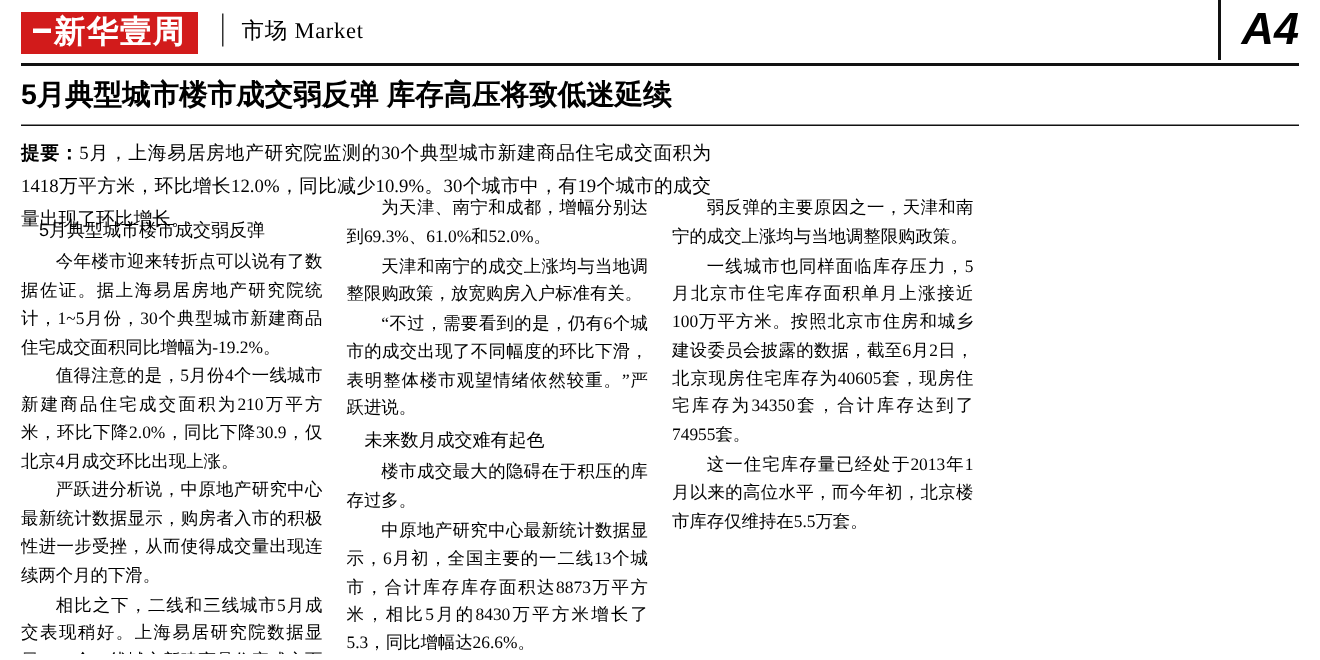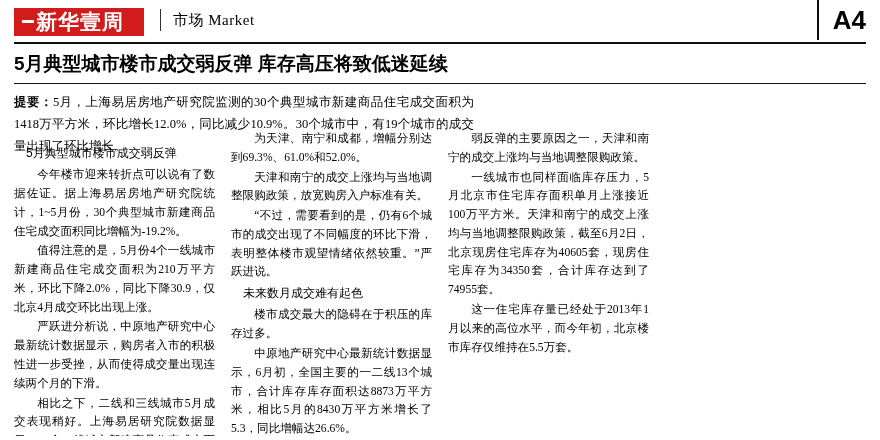--- a/index.html
+++ b/index.html
@@ -30,21 +30,21 @@
     align-items: center;
   }
   .logo {
     display: inline-block;
     background: #d21b1b;
     color: #ffffff;
     font-family: "Liberation Sans", sans-serif;
     font-weight: bold;
     font-size: 21px;
     letter-spacing: 1px;
-    padding: 2px 20px 3px 8px;
+    padding: 2px 8px 3px 8px;
     line-height: 1.1;
     position: relative;
     top: 2px;
   }
   .logo .dash {
     display: inline-block;
     width: 12px;
     height: 3px;
     background: #ffffff;
     vertical-align: middle;
@@ -70,23 +70,24 @@
     right: 0;
     top: 0;
     height: 40px;
     display: flex;
     align-items: center;
     padding-left: 14px;
     border-left: 2px solid #111111;
   }
   .page-folio .folio-text {
     font-family: "Liberation Sans", sans-serif;
-    font-size: 26px;
+    font-size: 30px;
     font-weight: bold;
     line-height: 1;
+    font-style: italic;
   }
   .rule-top {
     height: 2px;
     background: #111111;
     margin-top: 2px;
   }
 
   
   .headline {
     font-family: "Liberation Sans", sans-serif;
@@ -183,19 +184,19 @@
     <div class="col col2">
         <p>为天津、南宁和成都，增幅分别达到69.3%、61.0%和52.0%。</p>
         <p>天津和南宁的成交上涨均与当地调整限购政策，放宽购房入户标准有关。</p>
         <p>“不过，需要看到的是，仍有6个城市的成交出现了不同幅度的环比下滑，表明整体楼市观望情绪依然较重。”严跃进说。</p>
         <div class="subhead">未来数月成交难有起色</div>
         <p>楼市成交最大的隐碍在于积压的库存过多。</p>
         <p>中原地产研究中心最新统计数据显示，6月初，全国主要的一二线13个城市，合计库存库存面积达8873万平方米，相比5月的8430万平方米增长了5.3，同比增幅达26.6%。</p>
       </div>
     <div class="col col3">
         <p>弱反弹的主要原因之一，天津和南宁的成交上涨均与当地调整限购政策。</p>
-        <p>一线城市也同样面临库存压力，5月北京市住宅库存面积单月上涨接近100万平方米。天津和南宁的成交上涨均与当地调整限购政策，截至6月2日，北京现房住宅库存为40605套，现房住宅库存为34350套，合计库存达到了74955套。</p>
+        <p>一线城市也同样面临库存压力，5月北京市住宅库存面积单月上涨接近100万平方米。按照北京市住房和城乡建设委员会披露的数据，截至6月2日，北京现房住宅库存为40605套，现房住宅库存为34350套，合计库存达到了74955套。</p>
         <p>这一住宅库存量已经处于2013年1月以来的高位水平，而今年初，北京楼市库存仅维持在5.5万套。</p>
       </div>
     <div class="col col4"></div>
   </div>
 
 </div>
 
 </body></html>

